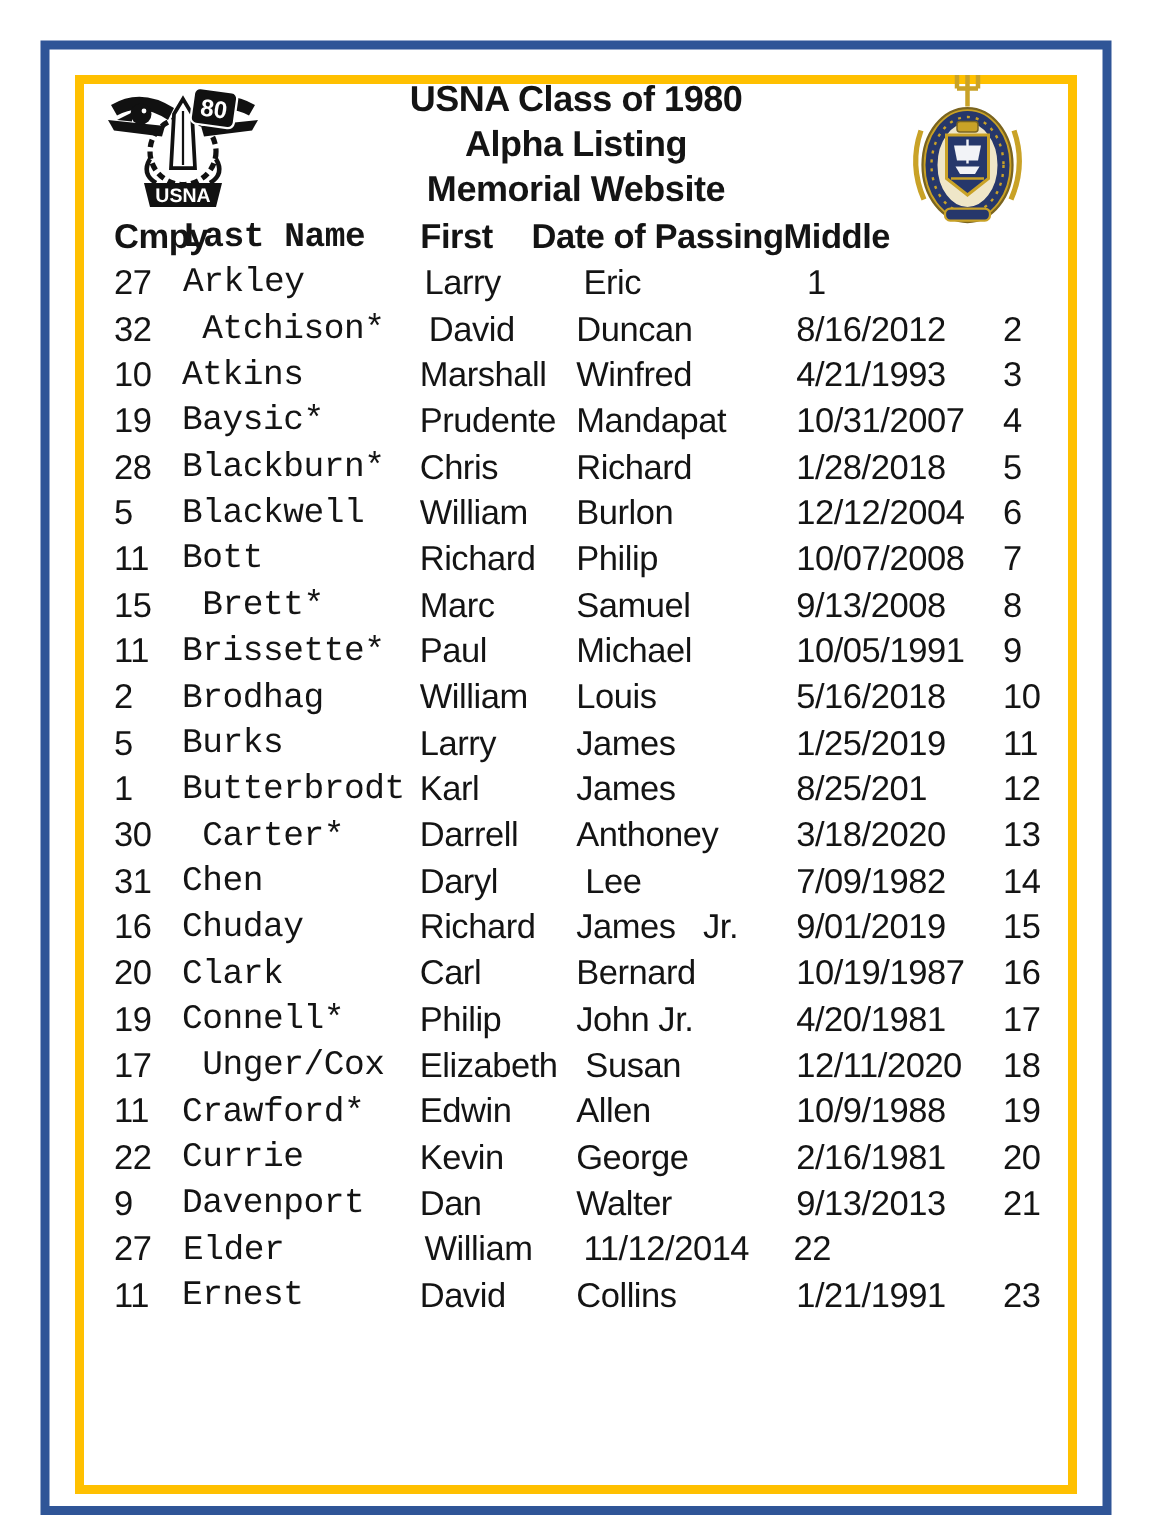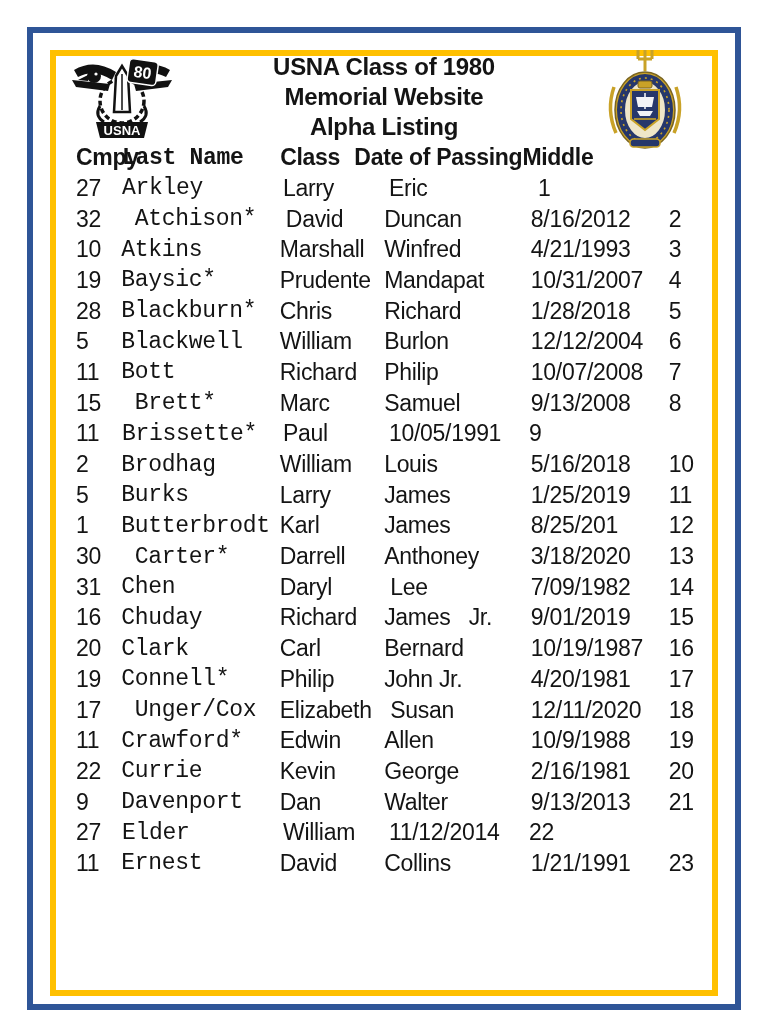--- a/index.html
+++ b/index.html
@@ -71,22 +71,22 @@
             <rect x="58" y="6" width="29" height="24" rx="4" fill="#111" stroke="#fff" stroke-width="1.5"></rect>
             <text x="72.5" y="24" text-anchor="middle" font-family="Liberation Sans, sans-serif" font-size="16" font-weight="bold" fill="#fff">80</text>
           </g>
 
           <polygon points="26,68 78,68 74,84 30,84" fill="#111"></polygon>
           <text x="52" y="80.5" text-anchor="middle" font-family="Liberation Sans, sans-serif" font-size="13" font-weight="bold" fill="#fff">USNA</text>
         </svg>
 
         <div class="titles">
           <div>USNA Class of 1980</div>
+          <div>Alpha Listing</div>
           <div>Memorial Website</div>
-          <div>Alpha Listing</div>
         </div>
 
         <svg class="crest-right" viewBox="0 0 90 104">
 
           <g stroke="#C9A227" stroke-width="3" fill="none">
             <line x1="45" y1="3" x2="45" y2="24"></line>
             <line x1="38" y1="3" x2="38" y2="12"></line>
             <line x1="52" y1="3" x2="52" y2="12"></line>
             <line x1="38" y1="12" x2="52" y2="12"></line>
           </g>
@@ -110,21 +110,21 @@
             <line x1="34" y1="72" x2="56" y2="72" stroke="#C9A227" stroke-width="1.6"></line>
           </g>
 
           <rect x="30" y="92" width="30" height="8" rx="3.5" fill="#26376B" stroke="#C9A227" stroke-width="1.5"></rect>
         </svg>
 
         <div class="table">
           <div class="hrow">
             <span class="cell c-cmpy">Cmpy</span>
             <span class="cell c-last">Last Name</span>
-            <span class="cell c-first">Class</span>
+            <span class="cell c-first">First</span>
             <span class="cell c-date">Date of Passing</span>
             <span class="cell c-middle">Middle</span>
             <span class="cell c-num"></span>
           </div>
           <div>
               <div class="row">
     <span class="cell c-cmpy">27</span>
     <span class="cell c-last">Arkley</span>
     <span class="cell c-first">Larry</span>
     <span class="cell c-middle">Eric</span>
@@ -183,20 +183,21 @@
     <span class="cell c-last"> Brett*</span>
     <span class="cell c-first">Marc</span>
     <span class="cell c-middle">Samuel</span>
     <span class="cell c-date">9/13/2008</span>
     <span class="cell c-num">8</span>
   </div>
               <div class="row">
     <span class="cell c-cmpy">11</span>
     <span class="cell c-last">Brissette*</span>
     <span class="cell c-first">Paul</span>
+    <span class="cell c-middle">Michael</span>
     <span class="cell c-date">10/05/1991</span>
     <span class="cell c-num">9</span>
   </div>
               <div class="row">
     <span class="cell c-cmpy">2</span>
     <span class="cell c-last">Brodhag</span>
     <span class="cell c-first">William</span>
     <span class="cell c-middle">Louis</span>
     <span class="cell c-date">5/16/2018</span>
     <span class="cell c-num">10</span>

